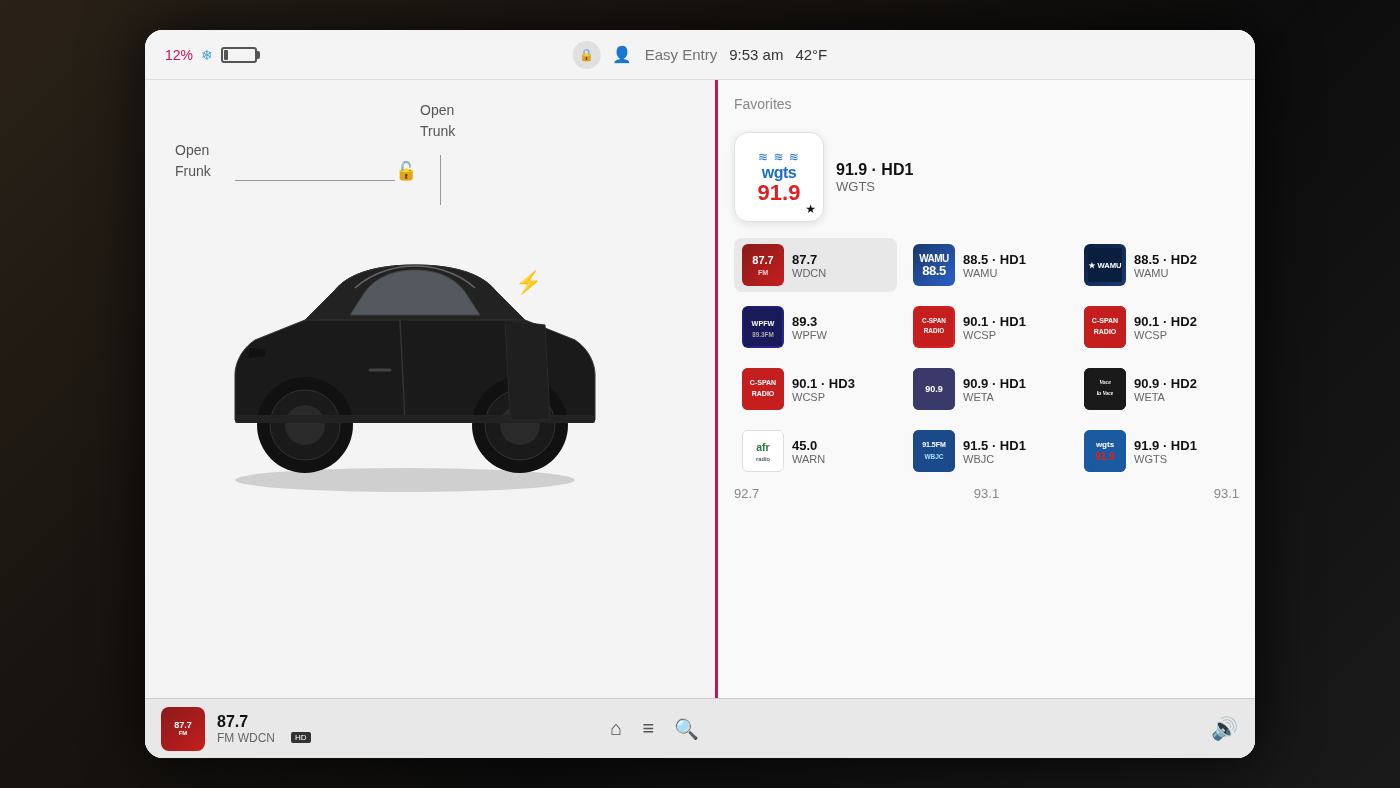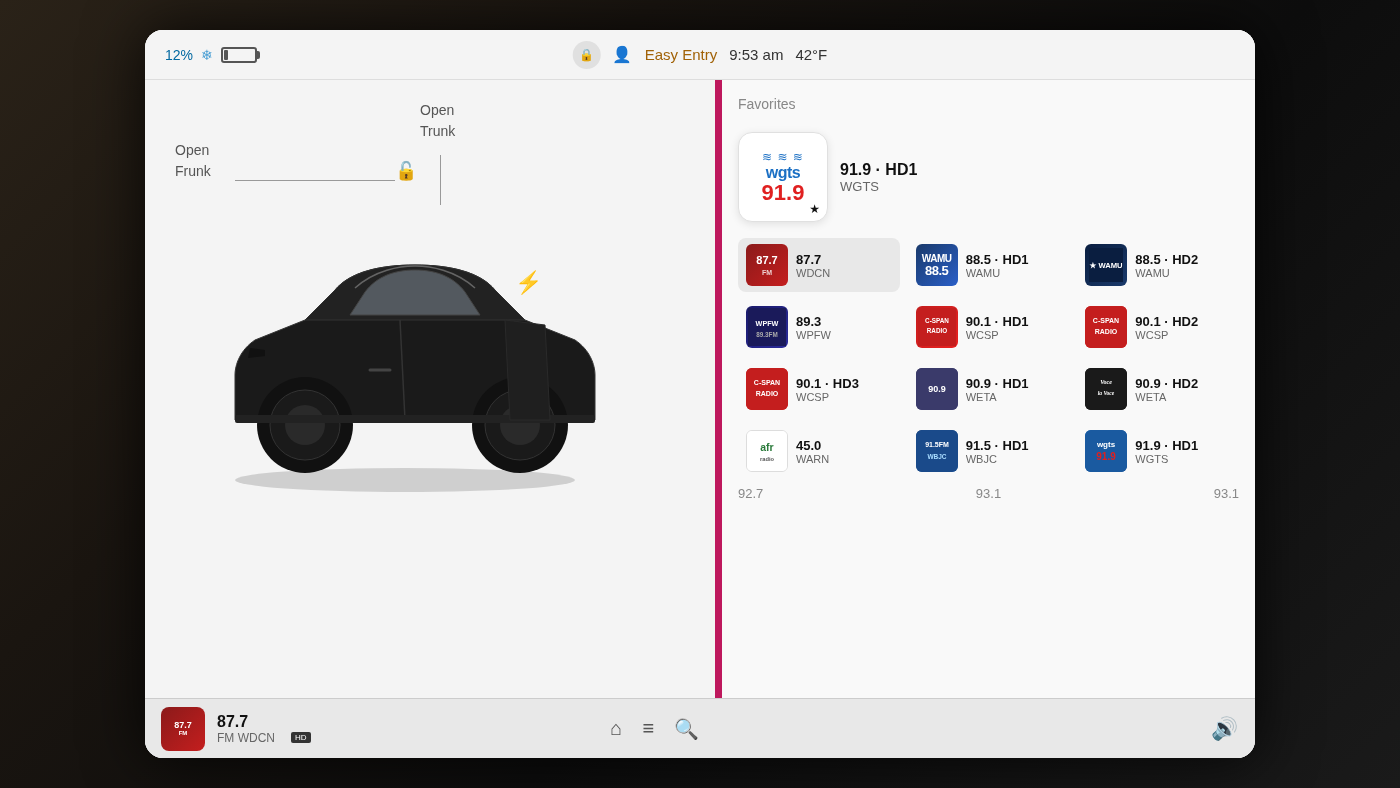--- a/index.html
+++ b/index.html
@@ -43,21 +43,21 @@
     }
 
     
     .right-panel {
       position: absolute;
       top: 0;
       right: 0;
       width: 540px;
       height: 728px;
       background: #f9f9f9;
-      border-left: 7px solid #be185d;
+      border-left: 3px solid #be185d;
     }
 
     
     .status-bar {
       position: absolute;
       top: 0;
       left: 0;
       right: 0;
       height: 50px;
       background: #f4f4f4;
@@ -71,21 +71,21 @@
     .status-bar-left {
       display: flex;
       align-items: center;
       gap: 8px;
       flex: 1;
     }
 
     .battery-percent {
       font-size: 14px;
       font-weight: 500;
-      color: #0369a1;
+      color: #be185d;
     }
 
     .snowflake-icon {
       color: #4a9fd4;
       font-size: 14px;
     }
 
     .battery-bar {
       width: 36px;
       height: 16px;
@@ -137,21 +137,21 @@
     }
 
     .driver-icon {
       font-size: 16px;
       color: #555;
     }
 
     .easy-entry-text {
       font-size: 15px;
       font-weight: 500;
-      color: #a16207;
+      color: #737373;
     }
 
     .time-text {
       font-size: 15px;
       color: #333;
     }
 
     .temp-text {
       font-size: 15px;
       color: #333;

